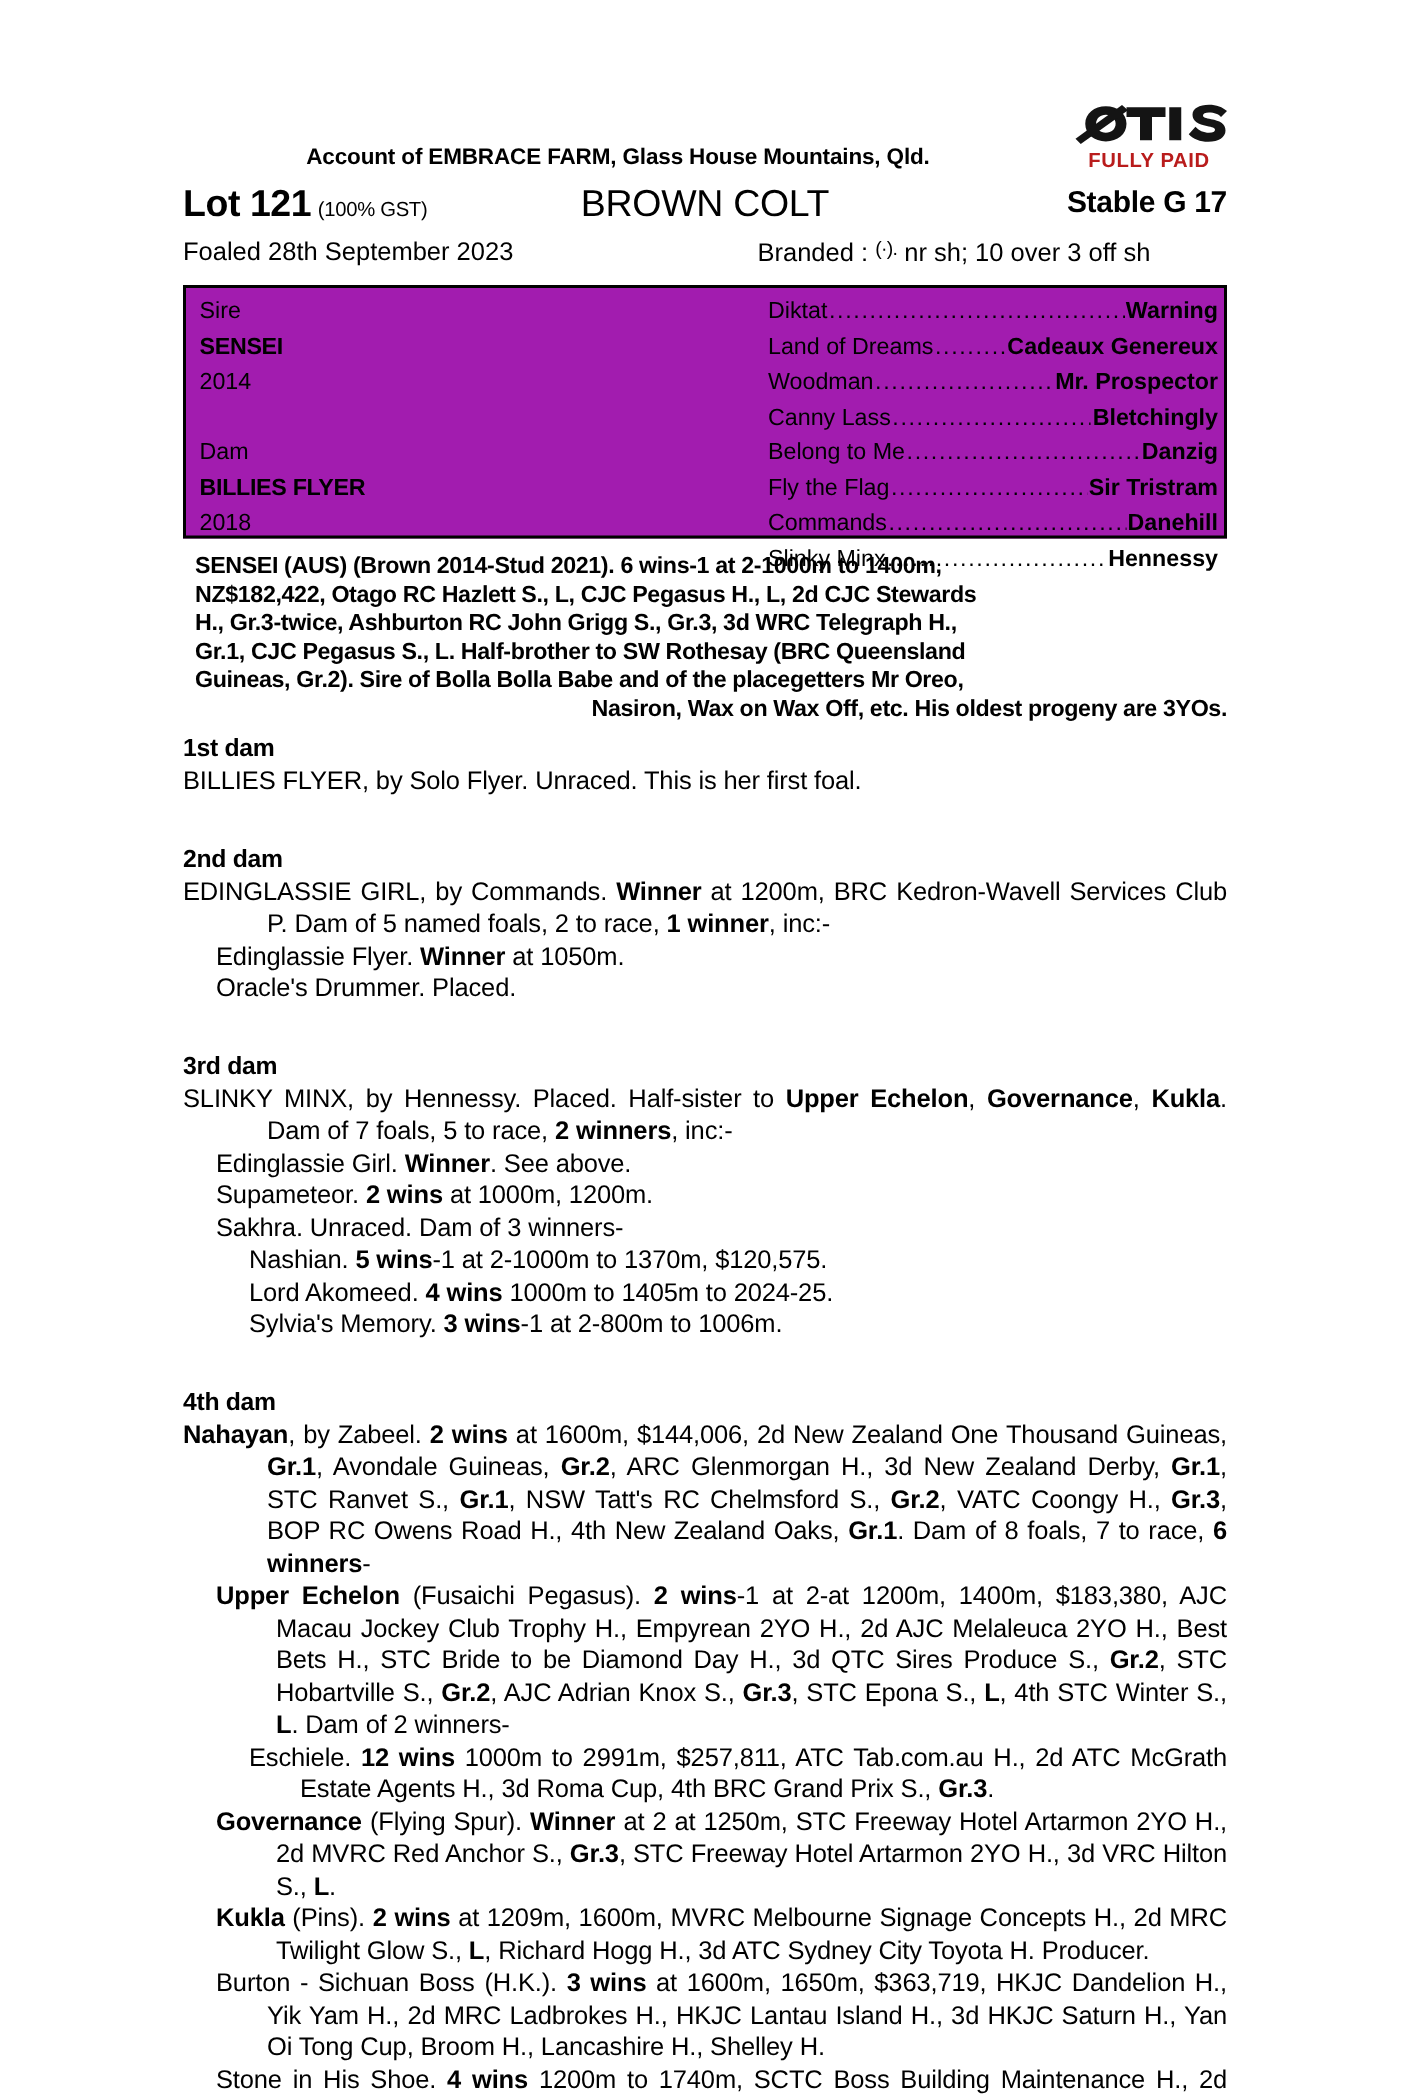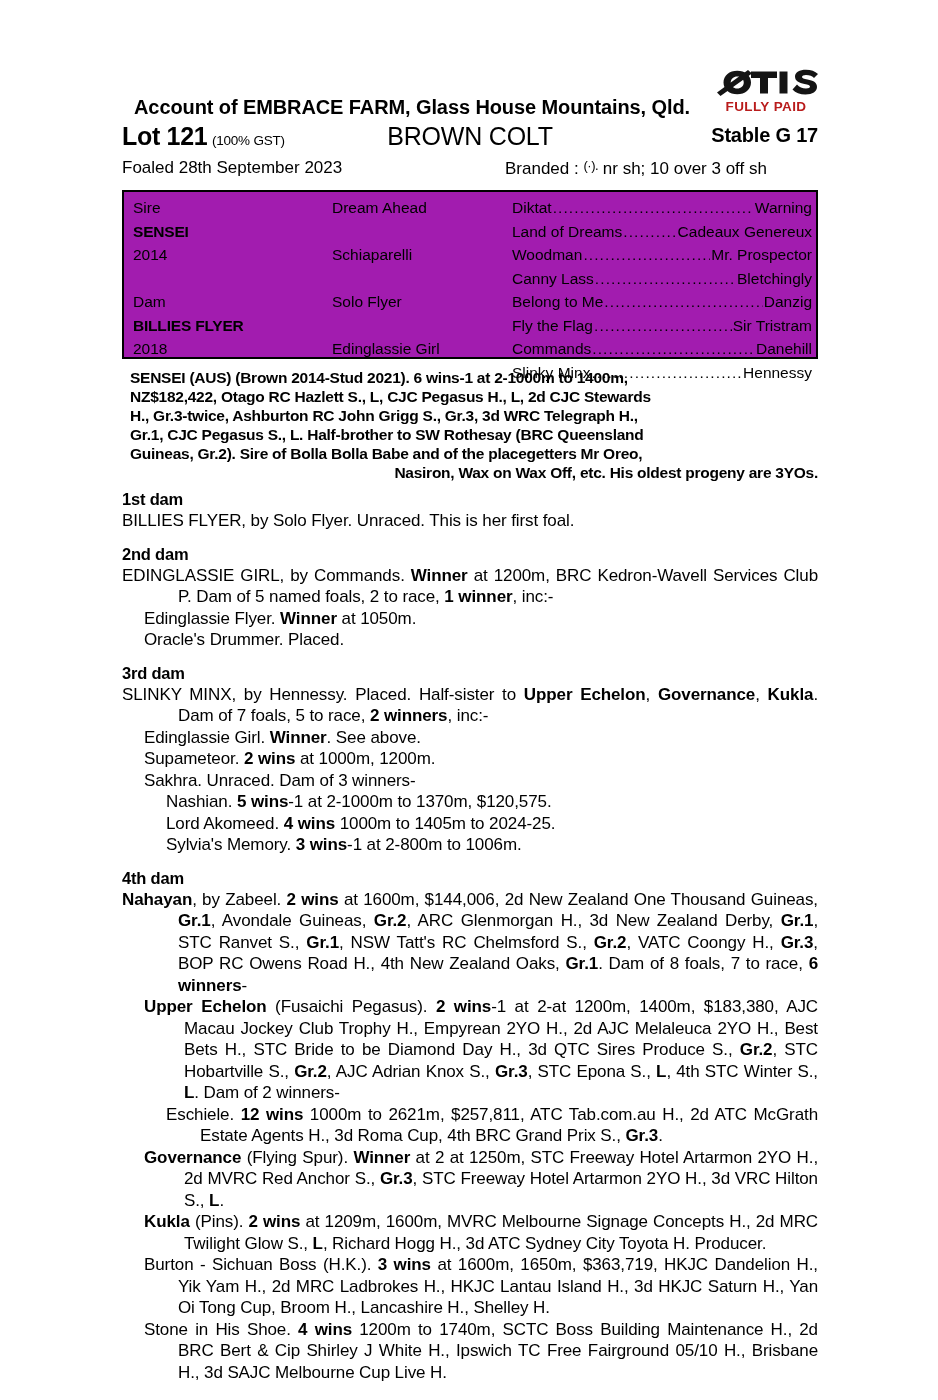--- a/index.html
+++ b/index.html
@@ -47,21 +47,21 @@
     margin-top: 2px;
     color: #b91c1c;
   }
 
   .account-line {
     position: absolute;
     left: 0;
     top: 96px;
     width: 580px;
     text-align: center;
-    font-size: 20px;
+    font-size: 15px;
     font-weight: bold;
     letter-spacing: -0.1px;
     white-space: nowrap;
   }
 
   .lot-row {
     position: absolute;
     left: 0;
     top: 122px;
     width: 696px;
@@ -158,21 +158,21 @@
   }
   .leader-row .l-left { flex: 0 0 auto; }
   .leader-row .l-dots {
     flex: 1 1 auto;
     overflow: hidden;
     white-space: nowrap;
     letter-spacing: 1.1px;
     font-size: 15.5px;
     margin: 0 1px;
   }
-  .leader-row .l-right { flex: 0 0 auto; }
+  .leader-row .l-right { flex: 0 0 auto; font-weight: bold; }
 
   
   .sire-blurb {
     position: absolute;
     left: 8px;
     top: 368px;
     width: 688px;
     font-size: 15.5px;
     font-weight: bold;
     line-height: 19px;
@@ -186,21 +186,21 @@
   .dams {
     position: absolute;
     left: 0;
     top: 490px;
     width: 696px;
   }
   .dam-head {
     font-size: 16.5px;
     font-weight: bold;
     letter-spacing: -0.2px;
-    margin-top: 13px;
+    margin-top: 32px;
     margin-bottom: 1px;
   }
   .dam-head.first { margin-top: 0; }
   .par {
     font-size: 17px;
     line-height: 21.5px;
     text-align: justify;
     text-justify: inter-word;
     letter-spacing: -0.1px;
   }
@@ -256,29 +256,20 @@
         <div class="ped-col ped-col-1">
           <div class="ped-row">Sire</div>
           <div class="ped-row ped-name-bold">SENSEI</div>
           <div class="ped-row">2014</div>
           <div class="ped-blank"></div>
           <div class="ped-row">Dam</div>
           <div class="ped-row ped-name-bold">BILLIES FLYER</div>
           <div class="ped-row">2018</div>
         </div>
 
-        <div class="ped-col ped-col-2">
-          <div class="ped-row">Dream Ahead</div>
-          <div class="ped-blank"></div>
-          <div class="ped-row">Schiaparelli</div>
-          <div class="ped-blank"></div>
-          <div class="ped-row">Solo Flyer</div>
-          <div class="ped-blank"></div>
-          <div class="ped-row">Edinglassie Girl</div>
-        </div>
 
         <div class="ped-col ped-col-3" id="ped-col-3">
             <div class="leader-row">
               <span class="l-left">Diktat</span>
               <span class="l-dots">..........................................................................................</span>
               <span class="l-right">Warning</span>
             </div>
             <div class="leader-row">
               <span class="l-left">Land of Dreams</span>
               <span class="l-dots">..........................................................................................</span>
@@ -338,21 +329,21 @@
         <div class="par hang0"><span>SLINKY MINX, by Hennessy. Placed. Half-sister to </span><b>Upper Echelon</b><span>, </span><b>Governance</b><span>, </span><b>Kukla</b><span>. Dam of 7 foals, 5 to race, </span><b>2 winners</b><span>, inc:-</span></div>
         <div class="par hang1 noj"><span>Edinglassie Girl. </span><b>Winner</b><span>. See above.</span></div>
         <div class="par hang1 noj"><span>Supameteor. </span><b>2 wins</b><span> at 1000m, 1200m.</span></div>
         <div class="par hang1 noj"><span>Sakhra. Unraced. Dam of 3 winners-</span></div>
         <div class="par hang2 noj"><span>Nashian. </span><b>5 wins</b><span>-1 at 2-1000m to 1370m, $120,575.</span></div>
         <div class="par hang2 noj"><span>Lord Akomeed. </span><b>4 wins</b><span> 1000m to 1405m to 2024-25.</span></div>
         <div class="par hang2 noj"><span>Sylvia's Memory. </span><b>3 wins</b><span>-1 at 2-800m to 1006m.</span></div>
         <div class="dam-head">4th dam</div>
         <div class="par hang0"><b>Nahayan</b><span>, by Zabeel. </span><b>2 wins</b><span> at 1600m, $144,006, 2d New Zealand One Thousand Guineas, </span><b>Gr.1</b><span>, Avondale Guineas, </span><b>Gr.2</b><span>, ARC Glenmorgan H., 3d New Zealand Derby, </span><b>Gr.1</b><span>, STC Ranvet S., </span><b>Gr.1</b><span>, NSW Tatt's RC Chelmsford S., </span><b>Gr.2</b><span>, VATC Coongy H., </span><b>Gr.3</b><span>, BOP RC Owens Road H., 4th New Zealand Oaks, </span><b>Gr.1</b><span>. Dam of 8 foals, 7 to race, </span><b>6 winners</b><span>-</span></div>
         <div class="par hangUE"><b>Upper Echelon</b><span> (Fusaichi Pegasus). </span><b>2 wins</b><span>-1 at 2-at 1200m, 1400m, $183,380, AJC Macau Jockey Club Trophy H., Empyrean 2YO H., 2d AJC Melaleuca 2YO H., Best Bets H., STC Bride to be Diamond Day H., 3d QTC Sires Produce S., </span><b>Gr.2</b><span>, STC Hobartville S., </span><b>Gr.2</b><span>, AJC Adrian Knox S., </span><b>Gr.3</b><span>, STC Epona S., </span><b>L</b><span>, 4th STC Winter S., </span><b>L</b><span>. Dam of 2 winners-</span></div>
-        <div class="par hang2"><span>Eschiele. </span><b>12 wins</b><span> 1000m to 2621m, $257,811, ATC Tab.com.au H., 2d ATC McGrath Estate Agents H., 3d Roma Cup, 4th BRC Grand Prix S., </span><b>Gr.3</b><span>.</span></div>
+        <div class="par hang2"><span>Eschiele. </span><b>12 wins</b><span> 1000m to 2991m, $257,811, ATC Tab.com.au H., 2d ATC McGrath Estate Agents H., 3d Roma Cup, 4th BRC Grand Prix S., </span><b>Gr.3</b><span>.</span></div>
         <div class="par hangUE"><b>Governance</b><span> (Flying Spur). </span><b>Winner</b><span> at 2 at 1250m, STC Freeway Hotel Artarmon 2YO H., 2d MVRC Red Anchor S., </span><b>Gr.3</b><span>, STC Freeway Hotel Artarmon 2YO H., 3d VRC Hilton S., </span><b>L</b><span>.</span></div>
         <div class="par hangUE"><b>Kukla</b><span> (Pins). </span><b>2 wins</b><span> at 1209m, 1600m, MVRC Melbourne Signage Concepts H., 2d MRC Twilight Glow S., </span><b>L</b><span>, Richard Hogg H., 3d ATC Sydney City Toyota H. Producer.</span></div>
         <div class="par hang3"><span>Burton - Sichuan Boss (H.K.). </span><b>3 wins</b><span> at 1600m, 1650m, $363,719, HKJC Dandelion H., Yik Yam H., 2d MRC Ladbrokes H., HKJC Lantau Island H., 3d HKJC Saturn H., Yan Oi Tong Cup, Broom H., Lancashire H., Shelley H.</span></div>
         <div class="par hang3"><span>Stone in His Shoe. </span><b>4 wins</b><span> 1200m to 1740m, SCTC Boss Building Maintenance H., 2d BRC Bert &amp; Cip Shirley J White H., Ipswich TC Free Fairground 05/10 H., Brisbane H., 3d SAJC Melbourne Cup Live H.</span></div>
       </div>
 
   </div>
 </div>
 
 </body></html>

